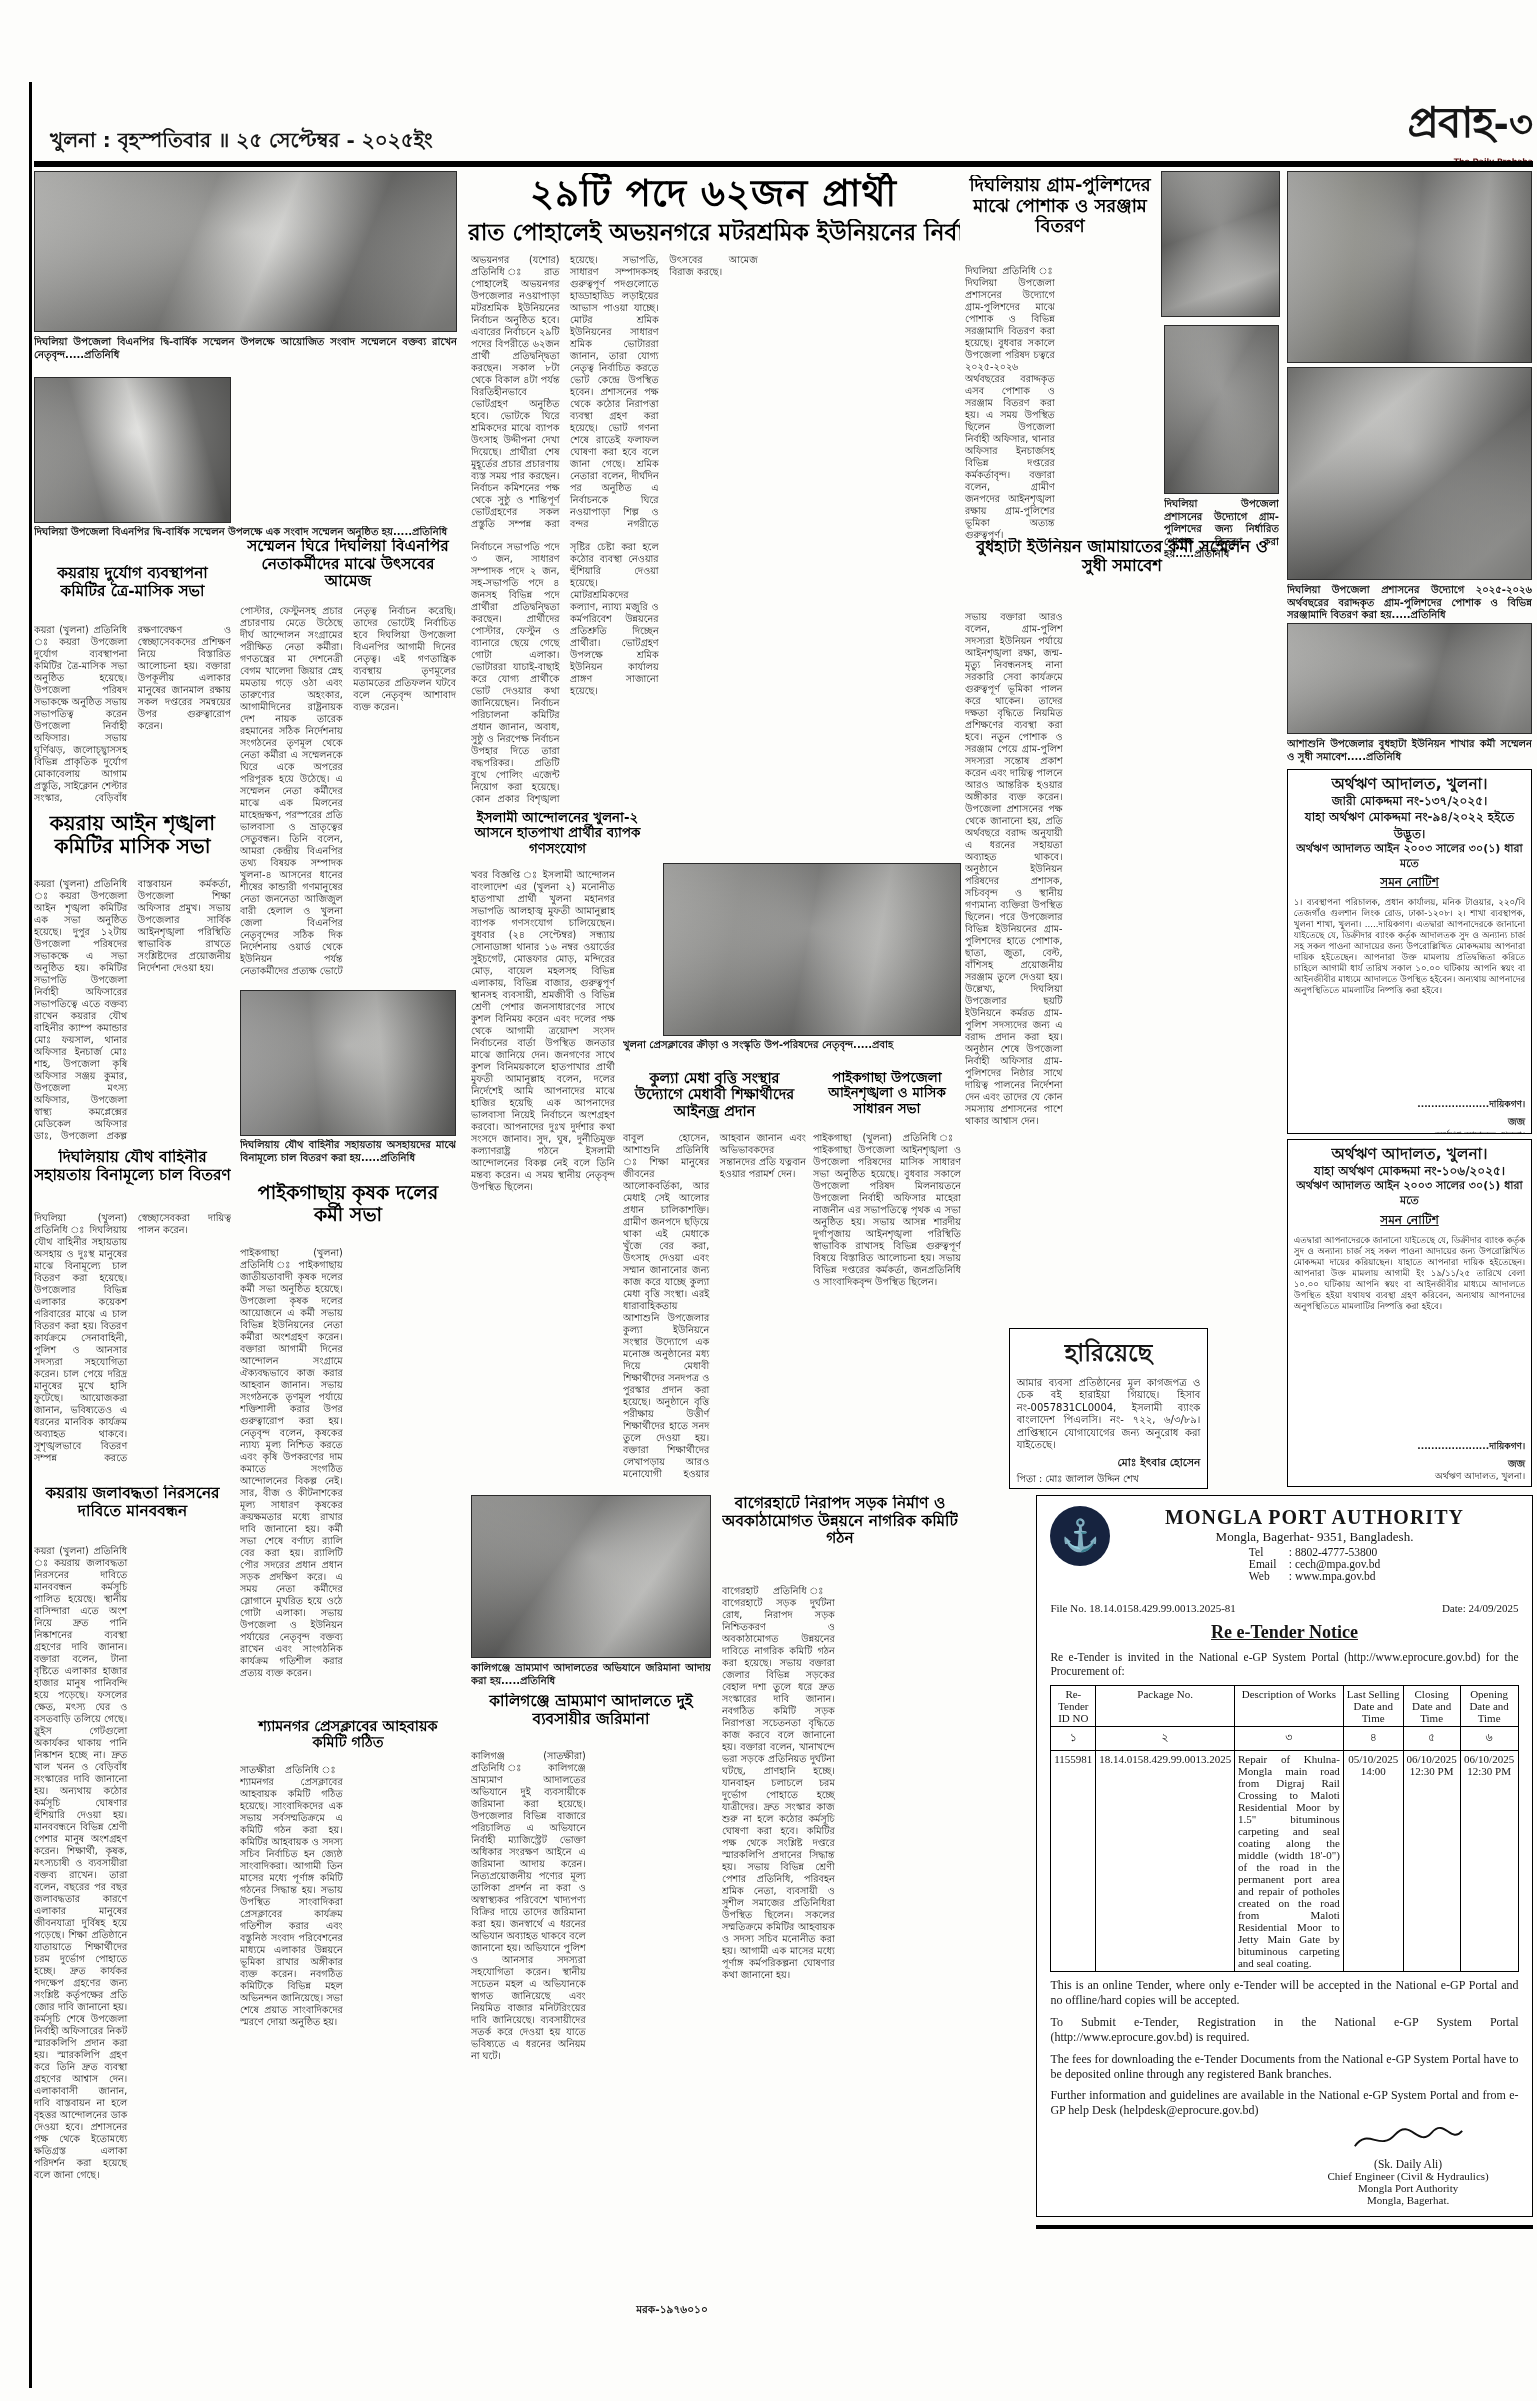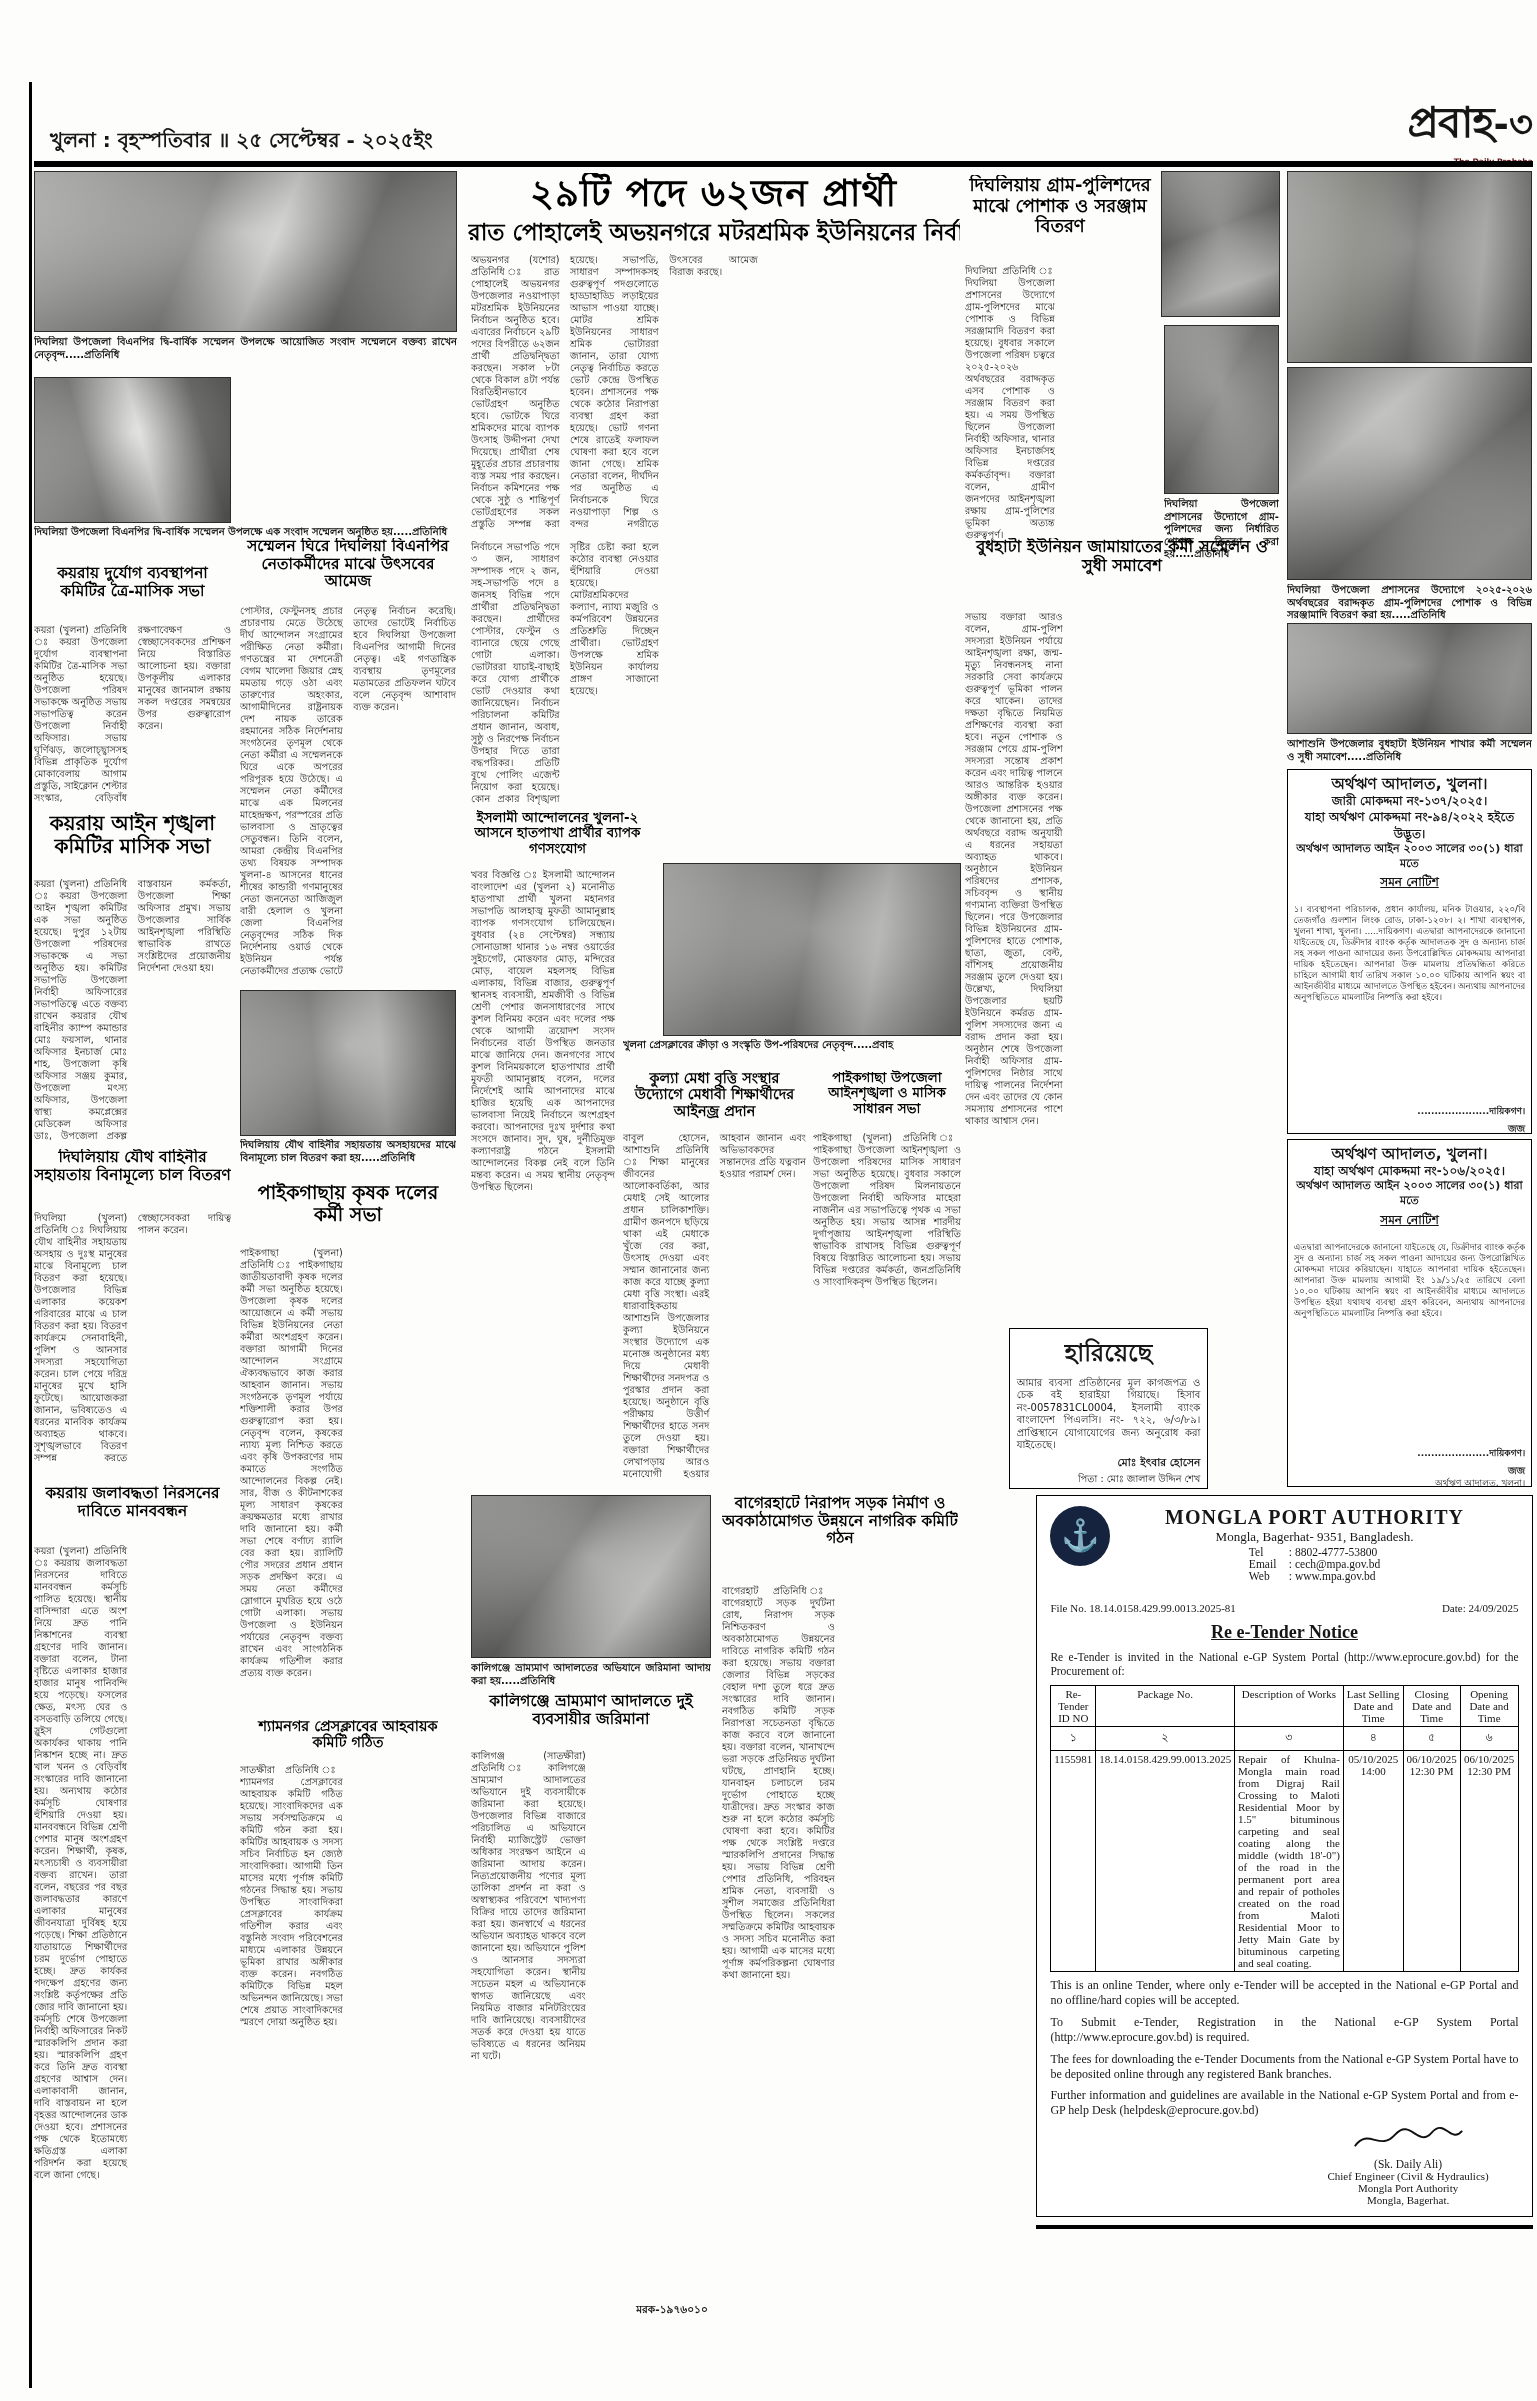--- a/index.html
+++ b/index.html
@@ -23,21 +23,21 @@
 .cap{font-size:10px;line-height:12.5px;font-weight:bold;text-align:justify;color:#111}
 .bc{column-width:88px;column-gap:10.6px;column-fill:auto;font-size:9.6px;line-height:12px;
   text-align:justify;height:100%;overflow:hidden;color:#1c1c1c}
 .bc1{column-count:1}
 .hl{font-weight:bold;line-height:1.14;text-align:center;color:#000}
 .rule{background:#000;position:absolute}
 .nbox{position:absolute;border:1.9px solid #000;background:#fff;padding:4.8px 5.8px;overflow:hidden}
 .ncourt{font-size:15.4px;font-weight:bold;text-align:center;line-height:1.2}
 .nline{font-size:12px;font-weight:bold;text-align:center;line-height:1.35}
 .nsub{font-size:12px;font-weight:bold;text-align:center;text-decoration:underline;margin:1.9px 0}
-.nbody{font-size:8.6px;line-height:11px;text-align:justify;margin-top:11px}
+.nbody{font-size:8.6px;line-height:11px;text-align:justify;margin-top:4px}
 .nsig{font-size:9.6px;font-weight:bold;text-align:right;margin-top:3.8px;line-height:12.5px}
 .mpa{position:absolute;border:1.9px solid #000;background:#fff;padding:9.6px 13.4px;
   font-family:"Liberation Serif","DejaVu Serif",serif;font-size:12px;overflow:hidden}
 .mpa table{width:100%;border-collapse:collapse;margin-top:5.8px}
 .mpa th,.mpa td{border:1px solid #000;padding:1.9px 2.9px;vertical-align:top;font-size:11px}
 .mpa th{text-align:center;font-weight:normal}
 .mpa .just{text-align:justify}
 .mpa p{margin:6.7px 0;text-align:justify;line-height:1.25}
 .lost{position:absolute;border:1.9px solid #000;background:#fff;padding:4.8px 6.7px;overflow:hidden}
 </style>
@@ -70,21 +70,21 @@
   <div class="abs bc" style="left:965px;top:265px;width:190px;height:342px">দিঘলিয়া প্রতিনিধি ঃ দিঘলিয়া উপজেলা প্রশাসনের উদ্যোগে গ্রাম-পুলিশদের মাঝে পোশাক ও বিভিন্ন সরঞ্জামাদি বিতরণ করা হয়েছে। বুধবার সকালে উপজেলা পরিষদ চত্বরে ২০২৫-২০২৬ অর্থবছরের বরাদ্দকৃত এসব পোশাক ও সরঞ্জাম বিতরণ করা হয়। এ সময় উপস্থিত ছিলেন উপজেলা নির্বাহী অফিসার, থানার অফিসার ইনচার্জসহ বিভিন্ন দপ্তরের কর্মকর্তাবৃন্দ। বক্তারা বলেন, গ্রামীণ জনপদের আইনশৃঙ্খলা রক্ষায় গ্রাম-পুলিশের ভূমিকা অত্যন্ত গুরুত্বপূর্ণ।</div>
   <div class="ph p5" style="left:1164px;top:325px;width:115px;height:169px"></div>
   <div class="abs cap" style="left:1164px;top:498px;width:115px;height:108px;overflow:hidden">দিঘলিয়া উপজেলা প্রশাসনের উদ্যোগে গ্রাম-পুলিশদের জন্য নির্ধারিত পোশাক বিতরণ করা হয়.....প্রতিনিধি</div>
 
   <div class="abs bc" style="left:965px;top:611px;width:314px;height:709px">সভায় বক্তারা আরও বলেন, গ্রাম-পুলিশ সদস্যরা ইউনিয়ন পর্যায়ে আইনশৃঙ্খলা রক্ষা, জন্ম-মৃত্যু নিবন্ধনসহ নানা সরকারি সেবা কার্যক্রমে গুরুত্বপূর্ণ ভূমিকা পালন করে থাকেন। তাদের দক্ষতা বৃদ্ধিতে নিয়মিত প্রশিক্ষণের ব্যবস্থা করা হবে। নতুন পোশাক ও সরঞ্জাম পেয়ে গ্রাম-পুলিশ সদস্যরা সন্তোষ প্রকাশ করেন এবং দায়িত্ব পালনে আরও আন্তরিক হওয়ার অঙ্গীকার ব্যক্ত করেন। উপজেলা প্রশাসনের পক্ষ থেকে জানানো হয়, প্রতি অর্থবছরে বরাদ্দ অনুযায়ী এ ধরনের সহায়তা অব্যাহত থাকবে। অনুষ্ঠানে ইউনিয়ন পরিষদের প্রশাসক, সচিববৃন্দ ও স্থানীয় গণ্যমান্য ব্যক্তিরা উপস্থিত ছিলেন। পরে উপজেলার বিভিন্ন ইউনিয়নের গ্রাম-পুলিশদের হাতে পোশাক, ছাতা, জুতা, বেল্ট, বাঁশিসহ প্রয়োজনীয় সরঞ্জাম তুলে দেওয়া হয়। উল্লেখ্য, দিঘলিয়া উপজেলার ছয়টি ইউনিয়নে কর্মরত গ্রাম-পুলিশ সদস্যদের জন্য এ বরাদ্দ প্রদান করা হয়। অনুষ্ঠান শেষে উপজেলা নির্বাহী অফিসার গ্রাম-পুলিশদের নিষ্ঠার সাথে দায়িত্ব পালনের নির্দেশনা দেন এবং তাদের যে কোন সমস্যায় প্রশাসনের পাশে থাকার আশ্বাস দেন।</div>
 
   <div class="lost" style="left:1009px;top:1328px;width:199px;height:161px">
     <div style="font-size:24px;font-weight:800;text-align:center">হারিয়েছে</div>
     <div style="font-size:10px;line-height:12.5px;text-align:justify;margin-top:2.9px">আমার ব্যবসা প্রতিষ্ঠানের মূল কাগজপত্র ও চেক বই হারাইয়া গিয়াছে। হিসাব নং-0057831CL0004, ইসলামী ব্যাংক বাংলাদেশ পিএলসি। নং- ৭২২, ৬/৩/৮৯। প্রাপ্তিস্থানে যোগাযোগের জন্য অনুরোধ করা যাইতেছে।</div>
     <div style="font-size:10.6px;font-weight:bold;text-align:right;margin-top:3.8px">মোঃ ইৎবার হোসেন</div>
-    <div style="font-size:9.6px;text-align:right">পিতা : মোঃ জালাল উদ্দিন শেখ</div>
+    <div style="font-size:9.6px;">পিতা : মোঃ জালাল উদ্দিন শেখ</div>
   </div>
 
   <div class="ph p6" style="left:1287px;top:171px;width:245px;height:192px"></div>
   <div class="ph p7" style="left:1287px;top:367px;width:245px;height:213px"></div>
   <div class="abs cap" style="left:1287px;top:584px;width:245px;height:35px;overflow:hidden">দিঘলিয়া উপজেলা প্রশাসনের উদ্যোগে ২০২৫-২০২৬ অর্থবছরের বরাদ্দকৃত গ্রাম-পুলিশদের পোশাক ও বিভিন্ন সরঞ্জামাদি বিতরণ করা হয়.....প্রতিনিধি</div>
   <div class="ph p8" style="left:1287px;top:623px;width:245px;height:111px"></div>
   <div class="abs cap" style="left:1287px;top:738px;width:245px;height:27px;overflow:hidden">আশাশুনি উপজেলার বুধহাটা ইউনিয়ন শাখার কর্মী সম্মেলন ও সুধী সমাবেশ.....প্রতিনিধি</div>
 
   <div class="nbox" style="left:1287px;top:769px;width:245px;height:365px">
     <div class="ncourt">অর্থঋণ আদালত, খুলনা।</div>

